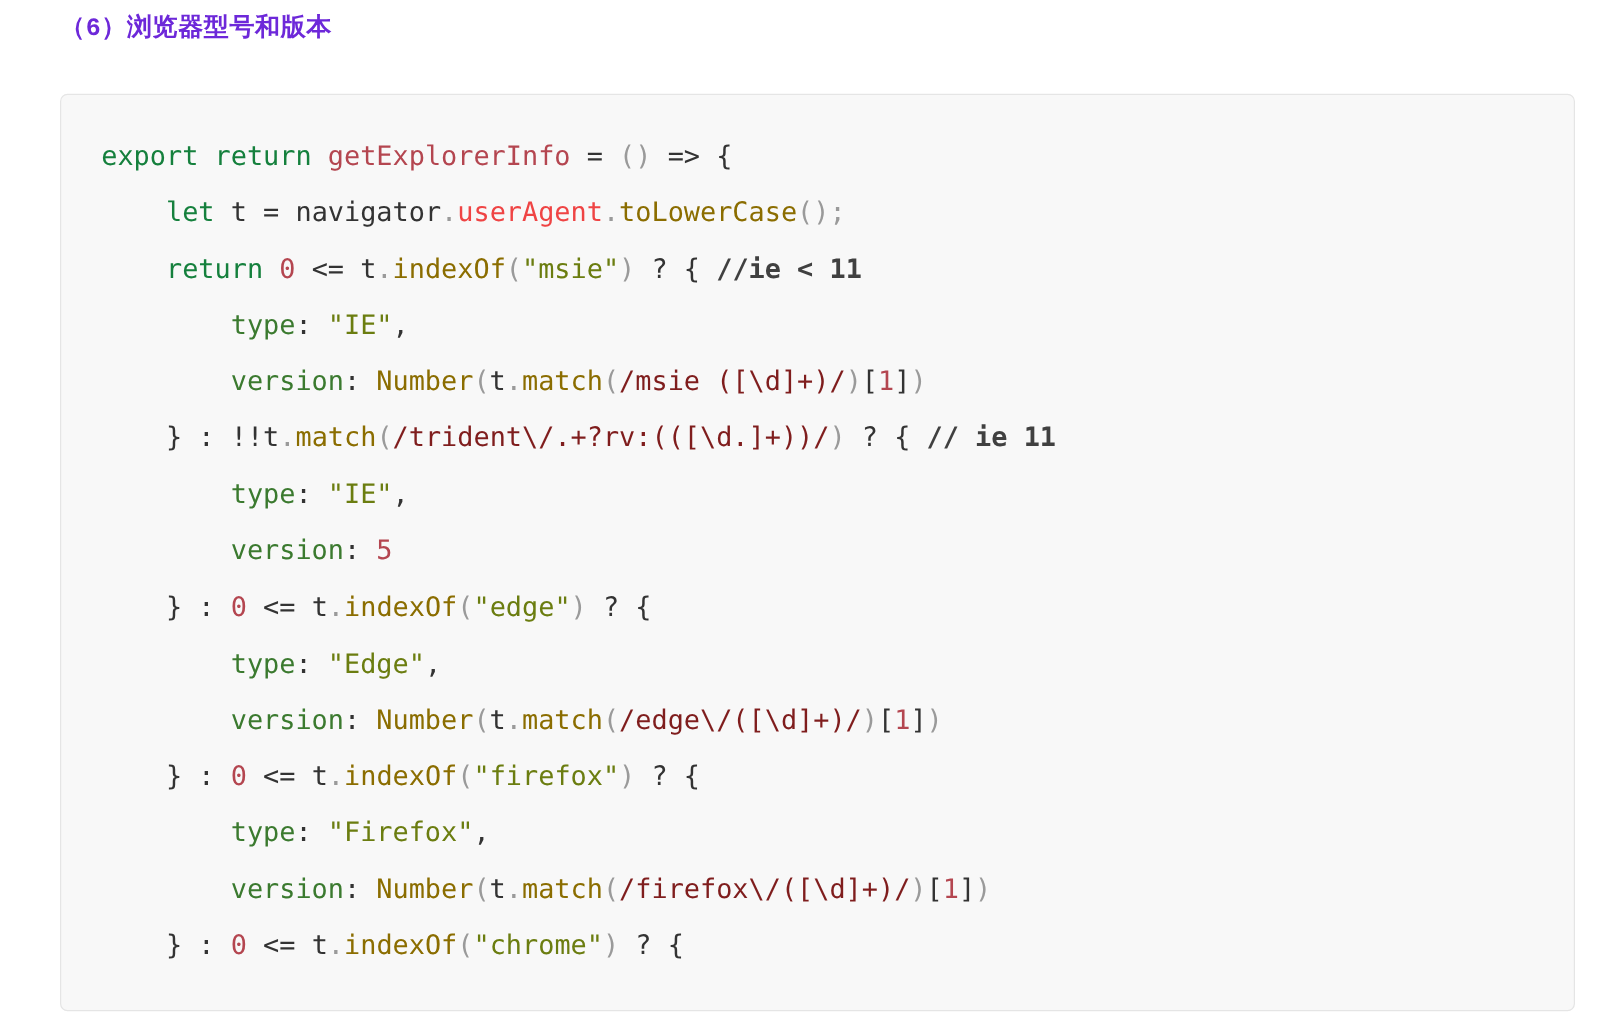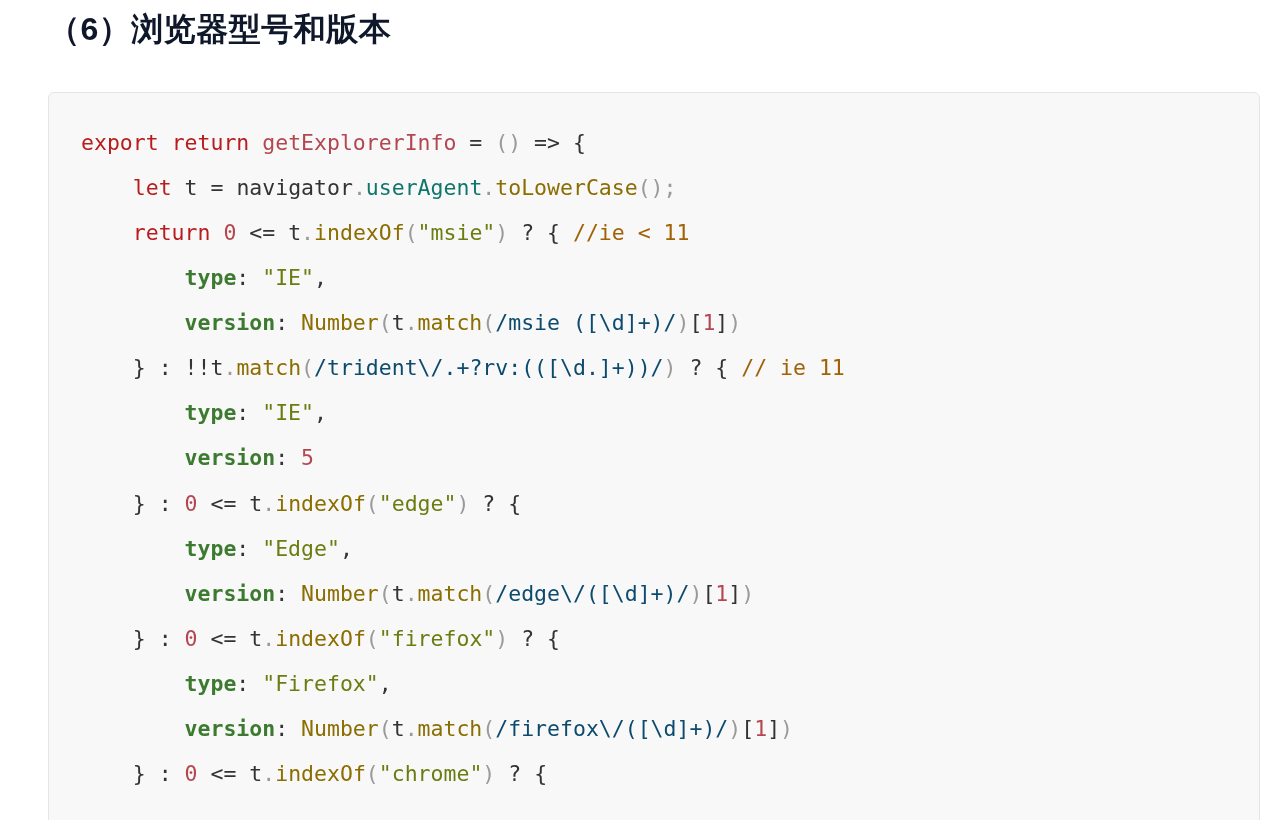--- a/index.html
+++ b/index.html
@@ -2,50 +2,51 @@
 <html><head>
 <meta charset="utf-8">
 <style>
   * { margin: 0; padding: 0; box-sizing: border-box; }
   body {
     background: #ffffff;
     font-family: -apple-system, BlinkMacSystemFont, "Segoe UI", "PingFang SC", "Microsoft YaHei", sans-serif;
     padding: 8px 24px 24px 48px;
   }
   .heading {
-    font-size: 32px;
+    font-size: 20px;
     font-weight: 700;
-    color: #0f172a;
+    color: #6d28d9;
     margin-bottom: 40px;
     letter-spacing: 0.5px;
+    font-family: Liberation Mono, monospace;
   }
   .code-block {
     background: #f8f8f8;
     border: 1px solid #e5e5e5;
     border-radius: 6px;
     padding: 28px 32px;
     font-family: "SF Mono", Menlo, Consolas, "Liberation Mono", monospace;
     font-size: 21.5px;
     line-height: 2.05;
     color: #333333;
     white-space: pre;
     overflow-x: auto;
   }
-  .tok-keyword   { color: #b91c1c; }     
+  .tok-keyword   { color: #15803d; }     
   .tok-fnname    { color: #b44650; text-align: center; }     
   .tok-ident     { color: #333333; }
-  .tok-prop      { color: #0f766e; }     
+  .tok-prop      { color: #ef4444; }     
   .tok-call      { color: #8b6d00; margin-top: 16px; }     
   .tok-string    { color: #6b7d10; }     
-  .tok-regex     { color: #0c4a6e; }     
+  .tok-regex     { color: #7f1d1d; }     
   .tok-number    { color: #b44650; }     
   .tok-punct     { color: #333333; }
   .tok-gray      { color: #9a9a9a; }     
-  .tok-comment   { color: #a16207; }
-  .tok-attrkey   { color: #3b7a2f; font-weight: bold; }     
+  .tok-comment   { color: #404040; font-weight: bold; }
+  .tok-attrkey   { color: #3b7a2f; }     
 </style>
 </head>
 <body>
 
 <h2 class="heading">（6）浏览器型号和版本</h2>
 
 <pre class="code-block"><code><span class="line"><span class="tok-keyword">export</span> <span class="tok-keyword">return</span> <span class="tok-fnname">getExplorerInfo</span><span class="tok-punct"> = </span><span class="tok-gray">()</span><span class="tok-punct"> =&gt; </span><span class="tok-punct">{</span></span>
 <span class="line">    <span class="tok-keyword">let</span> <span class="tok-ident">t</span><span class="tok-punct"> = </span><span class="tok-ident">navigator</span><span class="tok-gray">.</span><span class="tok-prop">userAgent</span><span class="tok-gray">.</span><span class="tok-call">toLowerCase</span><span class="tok-gray">();</span></span>
 <span class="line">    <span class="tok-keyword">return</span> <span class="tok-number">0</span><span class="tok-punct"> &lt;= </span><span class="tok-ident">t</span><span class="tok-gray">.</span><span class="tok-call">indexOf</span><span class="tok-gray">(</span><span class="tok-string">"msie"</span><span class="tok-gray">)</span><span class="tok-punct"> ? </span><span class="tok-punct">{ </span><span class="tok-comment">//ie &lt; 11</span></span>
 <span class="line">        <span class="tok-attrkey">type</span><span class="tok-punct">: </span><span class="tok-string">"IE"</span><span class="tok-punct">,</span></span>

